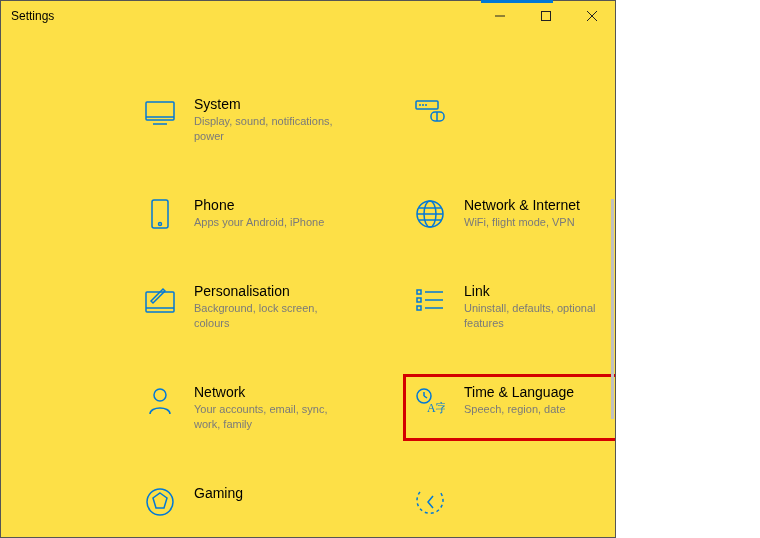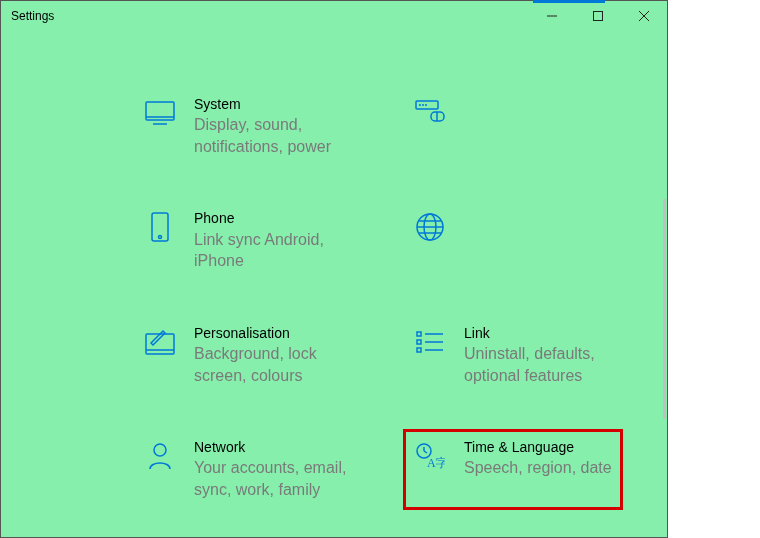--- a/index.html
+++ b/index.html
@@ -7,24 +7,24 @@
     margin: 0;
     font-family: "Segoe UI", -apple-system, sans-serif;
     background: #fff;
     width: 760px;
     height: 538px;
     overflow: hidden;
     position: relative;
   }
   .window {
     border: 1px solid #555;
-    width: 668px;
+    width: 616px;
     height: 538px;
     position: relative;
-    background: #86efac;
+    background: #fde047;
   }
   .topaccent {
     position: absolute;
     top: -1px; right: 62px;
     width: 72px; height: 3px;
     background: #0078d7;
   }
   .titlebar {
     height: 30px;
     display: flex;
@@ -69,21 +69,21 @@
   }
   .iconwrap {
     width: 32px; height: 32px;
     flex: 0 0 32px;
     display: flex; align-items: center; justify-content: center;
     margin-top: 2px;
   }
   .iconwrap svg { stroke: #0078d7; fill: none; stroke-width: 1.5; }
   .txt { display: flex; flex-direction: column; }
   .t-title { font-size: 14px; color: #000; line-height: 1.3; }
-  .t-desc  { font-size: 16px; color: #7a7a7a; line-height: 1.35; max-width: 155px; margin-top: 1px; }
+  .t-desc  { font-size: 11px; color: #7a7a7a; line-height: 1.35; max-width: 155px; margin-top: 1px; }
   .scrollbar {
     position: absolute;
     right: 1px; top: 168px;
     width: 3px; height: 220px;
     background: #c0c0c0;
   }
 </style>
 </head>
 <body>
 
@@ -146,33 +146,37 @@
 
       <div class="tile">
         <div class="iconwrap">
           <svg width="18" height="30" viewBox="0 0 18 30">
               <rect x="1" y="1" width="16" height="28" rx="2"></rect>
               <circle cx="9" cy="25" r="1.5"></circle>
             </svg>
         </div>
         <div class="txt">
           <span class="t-title">Phone</span>
-          <span class="t-desc">Link sync Android, iPhone</span>
+          <span class="t-desc">Apps your Android, iPhone</span>
         </div>
       </div>
 
       <div class="tile">
         <div class="iconwrap">
           <svg width="28" height="28" viewBox="0 0 28 28">
               <circle cx="14" cy="14" r="13"></circle>
               <ellipse cx="14" cy="14" rx="6" ry="13"></ellipse>
               <line x1="1" y1="14" x2="27" y2="14"></line>
               <line x1="3" y1="8" x2="25" y2="8"></line>
               <line x1="3" y1="20" x2="25" y2="20"></line>
             </svg>
+        </div>
+        <div class="txt">
+          <span class="t-title">Network &amp; Internet</span>
+          <span class="t-desc">WiFi, flight mode, VPN</span>
         </div>
       </div>
 
       <div class="tile">
         <div class="iconwrap">
           <svg width="30" height="26" viewBox="0 0 30 26">
               <rect x="1" y="5" width="28" height="20" rx="1"></rect>
               <line x1="1" y1="21" x2="29" y2="21"></line>
               <path d="M6 14 L18 2 L20 4 L8 16 Z"></path>
             </svg>

